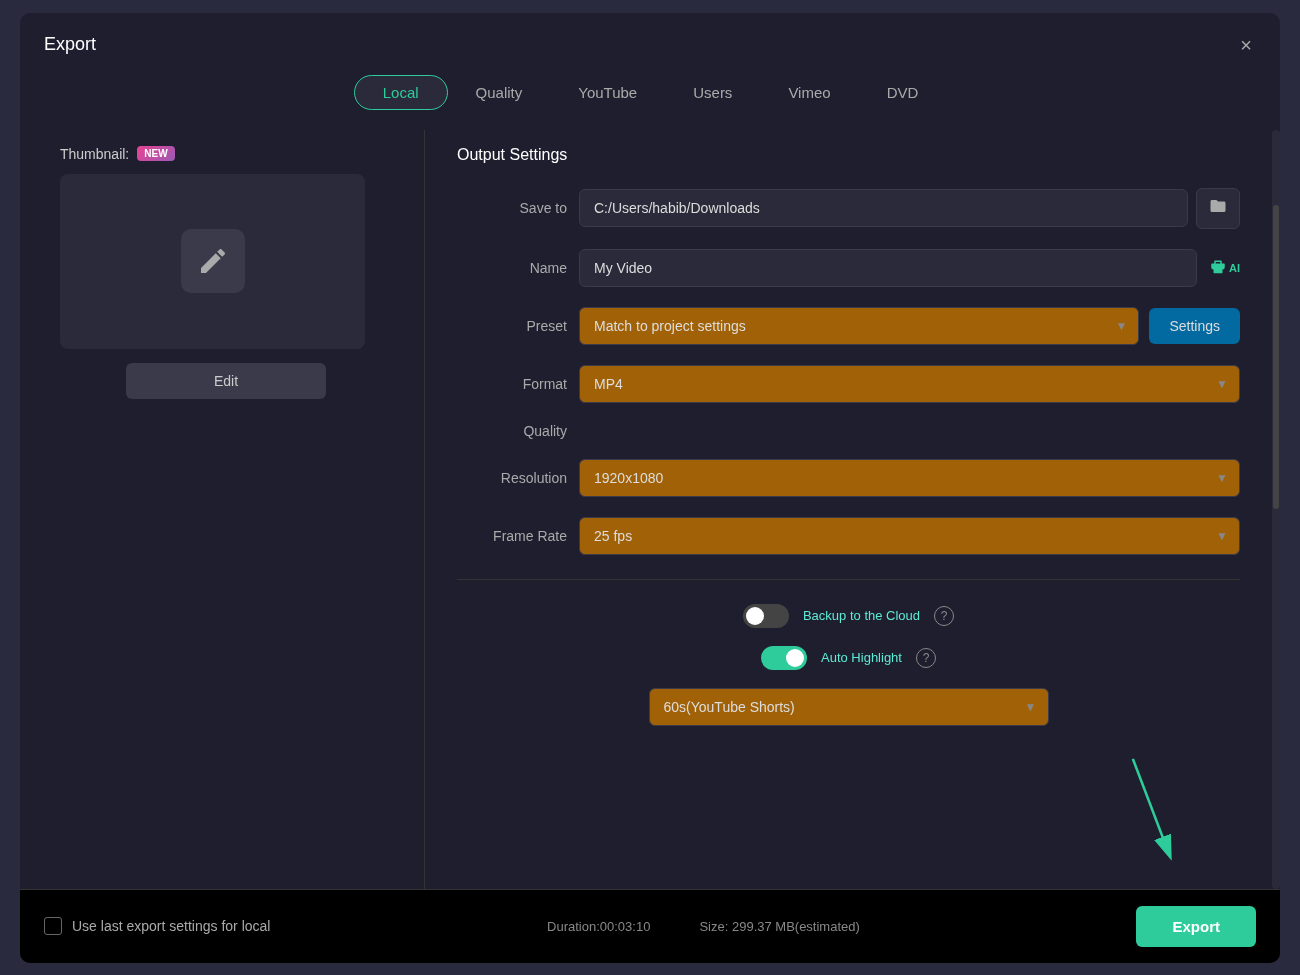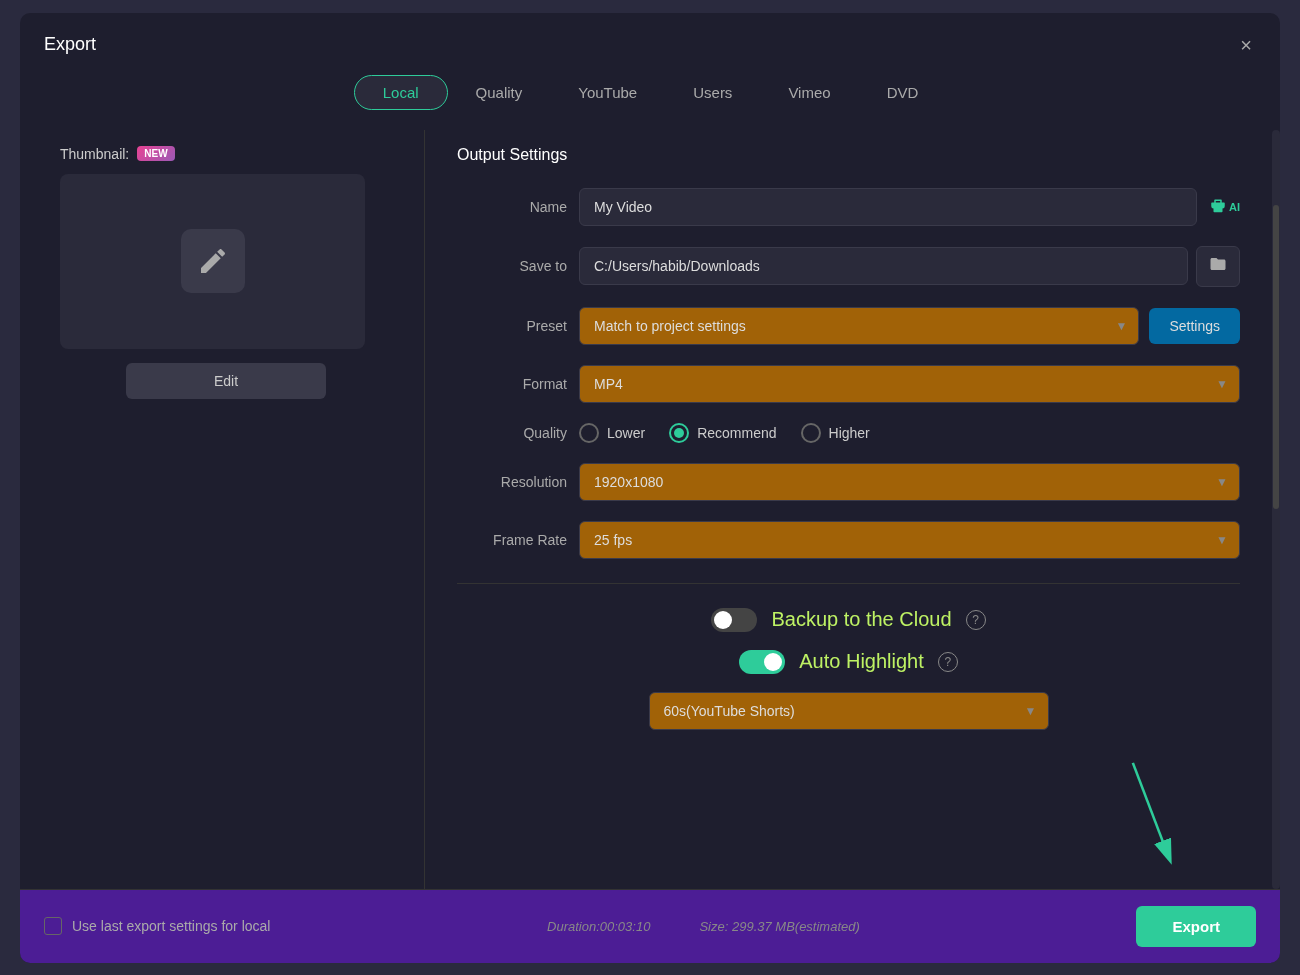--- a/index.html
+++ b/index.html
@@ -320,22 +320,22 @@
       border-radius: 50%;
       background: #fff;
       top: 3px;
       left: 3px;
       transition: left 0.2s;
     }
     .toggle.on .toggle-knob {
       left: 25px;
     }
     .toggle-label {
-      font-size: 20px;
-      color: #bef264;
+      font-size: 13px;
+      color: #5eead4;
     }
     .help-icon {
       width: 20px;
       height: 20px;
       border-radius: 50%;
       border: 1.5px solid #888;
       display: flex;
       align-items: center;
       justify-content: center;
       font-size: 12px;
@@ -346,21 +346,21 @@
     .teal-arrow {
       width: 60px;
       height: 120px;
     }
     .footer {
       display: flex;
       align-items: center;
       justify-content: space-between;
       padding: 16px 24px;
       border-top: 1px solid #333;
-      background: #4c1d95;
+      background: #000000;
     }
     .footer-left {
       display: flex;
       align-items: center;
       gap: 10px;
     }
     .footer-checkbox {
       width: 18px;
       height: 18px;
       border: 1.5px solid #666;
@@ -368,21 +368,20 @@
       cursor: pointer;
       background: transparent;
     }
     .footer-label {
       font-size: 14px;
       color: #aaa;
     }
     .footer-center {
       display: flex;
       gap: 49px;
-      font-style: italic;
     }
     .footer-info {
       font-size: 13px;
       color: #888;
     }
     .export-btn {
       background: #2ecc9a;
       border: none;
       border-radius: 6px;
       color: #fff;
@@ -434,39 +433,39 @@
       </div>
       <button class="edit-btn">Edit</button>
     </div>
 
     <div class="divider-v"></div>
 
     <div class="right-panel">
       <div class="section-title">Output Settings</div>
 
       <div class="form-row">
-        <span class="form-label">Name</span>
-        <input class="form-input" type="text" value="My Video" style="">
-        <div class="ai-icon">
-          <svg width="18" height="18" viewBox="0 0 24 24" fill="#2ecc9a">
-            <path d="M7 6V3a1 1 0 0 1 1-1h8a1 1 0 0 1 1 1v3h3a1 1 0 0 1 1 1v4a3 3 0 0 1-3 3v4a1 1 0 0 1-1 1H7a1 1 0 0 1-1-1v-4a3 3 0 0 1-3-3V7a1 1 0 0 1 1-1h3zm2 0h6V4H9v2z"></path>
-          </svg>
-          <span class="ai-text">AI</span>
-        </div>
-      </div>
-
-      <div class="form-row">
         <span class="form-label">Save to</span>
         <div class="save-to-row">
           <input class="path-input" type="text" value="C:/Users/habib/Downloads" style="">
           <button class="folder-btn">
             <svg width="18" height="18" viewBox="0 0 24 24" fill="#aaa">
               <path d="M10 4H4c-1.1 0-1.99.9-1.99 2L2 18c0 1.1.9 2 2 2h16c1.1 0 2-.9 2-2V8c0-1.1-.9-2-2-2h-8l-2-2z"></path>
             </svg>
           </button>
+        </div>
+      </div>
+
+      <div class="form-row">
+        <span class="form-label">Name</span>
+        <input class="form-input" type="text" value="My Video" style="">
+        <div class="ai-icon">
+          <svg width="18" height="18" viewBox="0 0 24 24" fill="#2ecc9a">
+            <path d="M7 6V3a1 1 0 0 1 1-1h8a1 1 0 0 1 1 1v3h3a1 1 0 0 1 1 1v4a3 3 0 0 1-3 3v4a1 1 0 0 1-1 1H7a1 1 0 0 1-1-1v-4a3 3 0 0 1-3-3V7a1 1 0 0 1 1-1h3zm2 0h6V4H9v2z"></path>
+          </svg>
+          <span class="ai-text">AI</span>
         </div>
       </div>
 
       <div class="form-row">
         <span class="form-label">Preset</span>
         <div class="preset-row">
           <div class="select-wrap">
             <select class="form-select">
               <option>Match to project settings</option>
             </select>
@@ -481,36 +480,20 @@
         <div class="select-wrap">
           <select class="form-select">
             <option>MP4</option>
           </select>
           <span class="select-arrow">▼</span>
         </div>
       </div>
 
       <div class="form-row">
         <span class="form-label">Quality</span>
-        <div class="quality-row">
-          <label class="radio-option">
-            <div class="radio-circle"></div>
-            <span>Lower</span>
-          </label>
-          <label class="radio-option">
-            <div class="radio-circle selected">
-              <div class="radio-inner"></div>
-            </div>
-            <span>Recommend</span>
-          </label>
-          <label class="radio-option">
-            <div class="radio-circle"></div>
-            <span>Higher</span>
-          </label>
-        </div>
       </div>
 
       <div class="form-row">
         <span class="form-label">Resolution</span>
         <div class="select-wrap">
           <select class="form-select">
             <option>1920x1080</option>
           </select>
           <span class="select-arrow">▼</span>
         </div>

